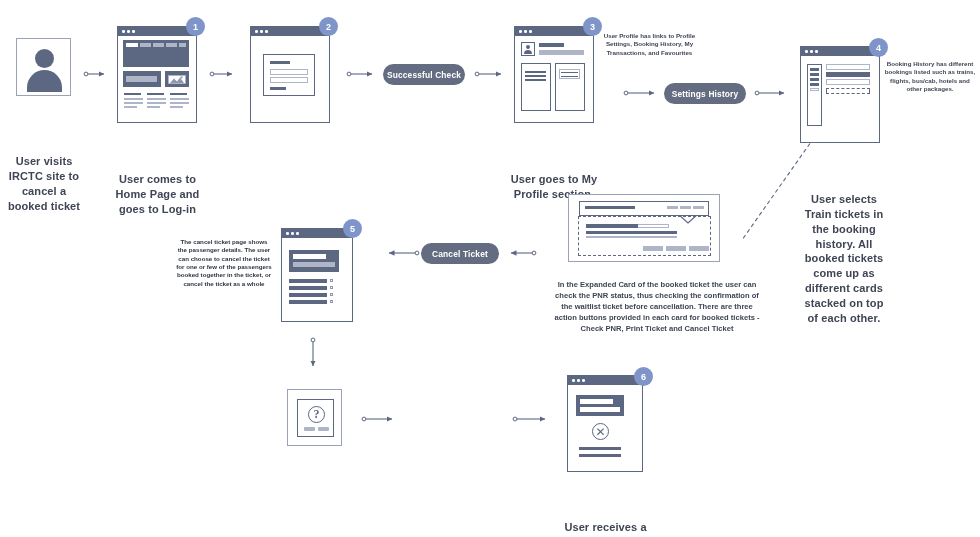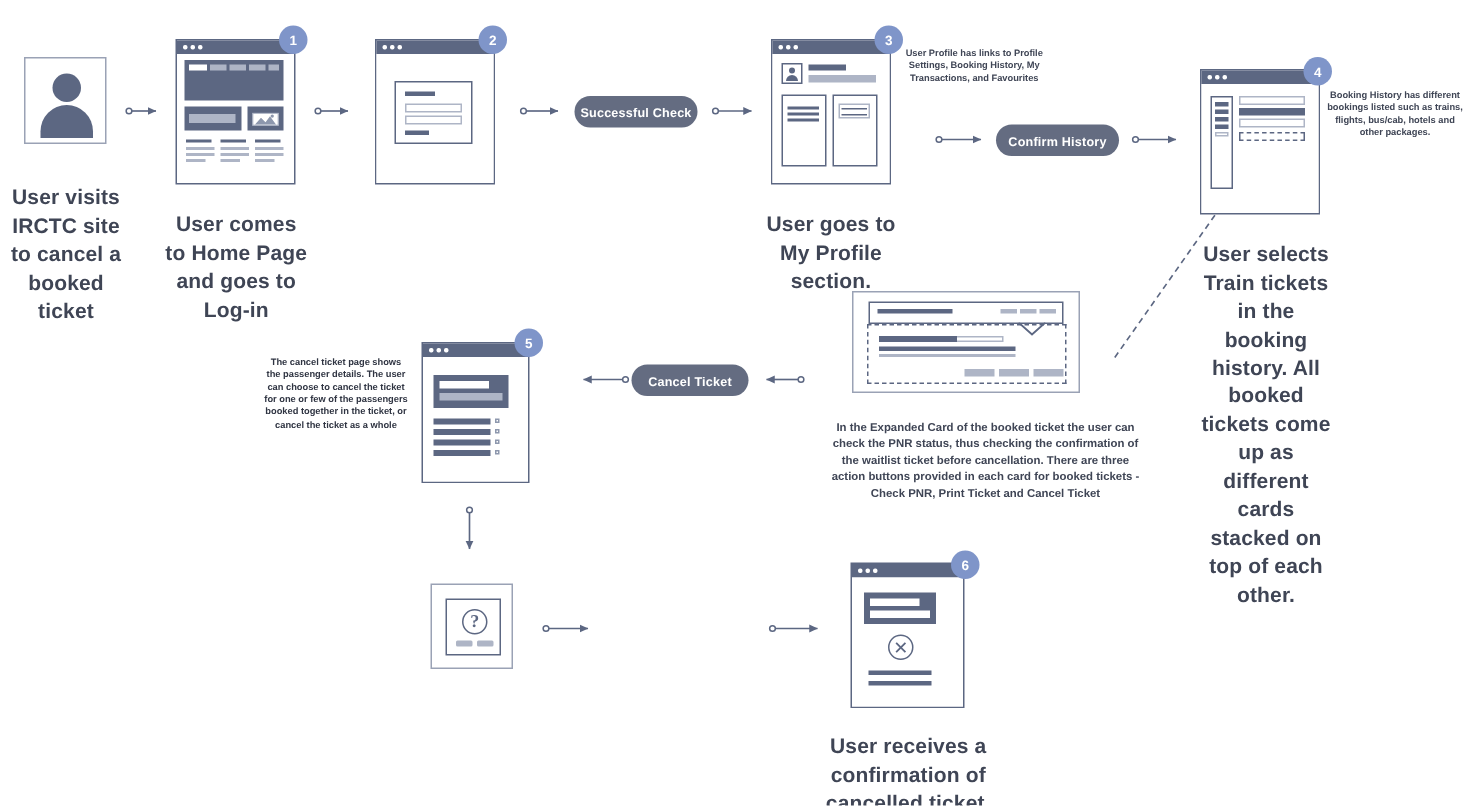--- a/index.html
+++ b/index.html
@@ -10,25 +10,26 @@
     color:#3f4555;
     overflow:hidden;
     position:relative;
   }
   .stage{position:absolute;left:0;top:0;width:980px;height:537px;}
 
   
   .caption{
     position:absolute;
     text-align:center;
-    font-size:14px;
+    font-size:11px;
     line-height:1.35;
     font-weight:bold;
     color:#3f4555;
     letter-spacing:.1px;
+    margin-top:32px;
   }
   .note{
     position:absolute;
     text-align:center;
     font-size:6.2px;
     line-height:1.35;
     font-weight:bold;
     color:#3f4555;
   }
   .note-dark{color:#2f3442;}
@@ -254,21 +255,21 @@
       <div class="out" style="left:40px;top:27px;width:30px;height:48px;"></div>
       <div class="out-lt" style="left:44px;top:33px;width:21px;height:10px;"></div>
       <div class="blk" style="left:46px;top:35.5px;width:17px;height:1.6px;"></div>
       <div class="blk" style="left:46px;top:39.5px;width:17px;height:1.6px;"></div>
     </div>
   </div>
   <div class="badge" style="left:583px;top:17px;">3</div>
   <div class="note" style="left:597px;top:32px;width:105px;">User Profile has links to Profile Settings, Booking History, My Transactions, and Favourites</div>
   <div class="caption" style="left:506px;top:140px;width:96px;">User goes to My Profile section.</div>
 
-  <div class="pill" style="left:664px;top:83px;width:82px;height:21px;">Confirm History</div>
+  <div class="pill" style="left:664px;top:83px;width:82px;height:21px;">Settings History</div>
 
   <div class="win" style="left:800px;top:46px;width:80px;height:97px;">
     <div class="bar">
       <i></i>
         <i></i>
         <i></i>
     </div>
     <div class="body">
 
       <div class="out" style="left:6px;top:8px;width:15px;height:62px;"></div>

